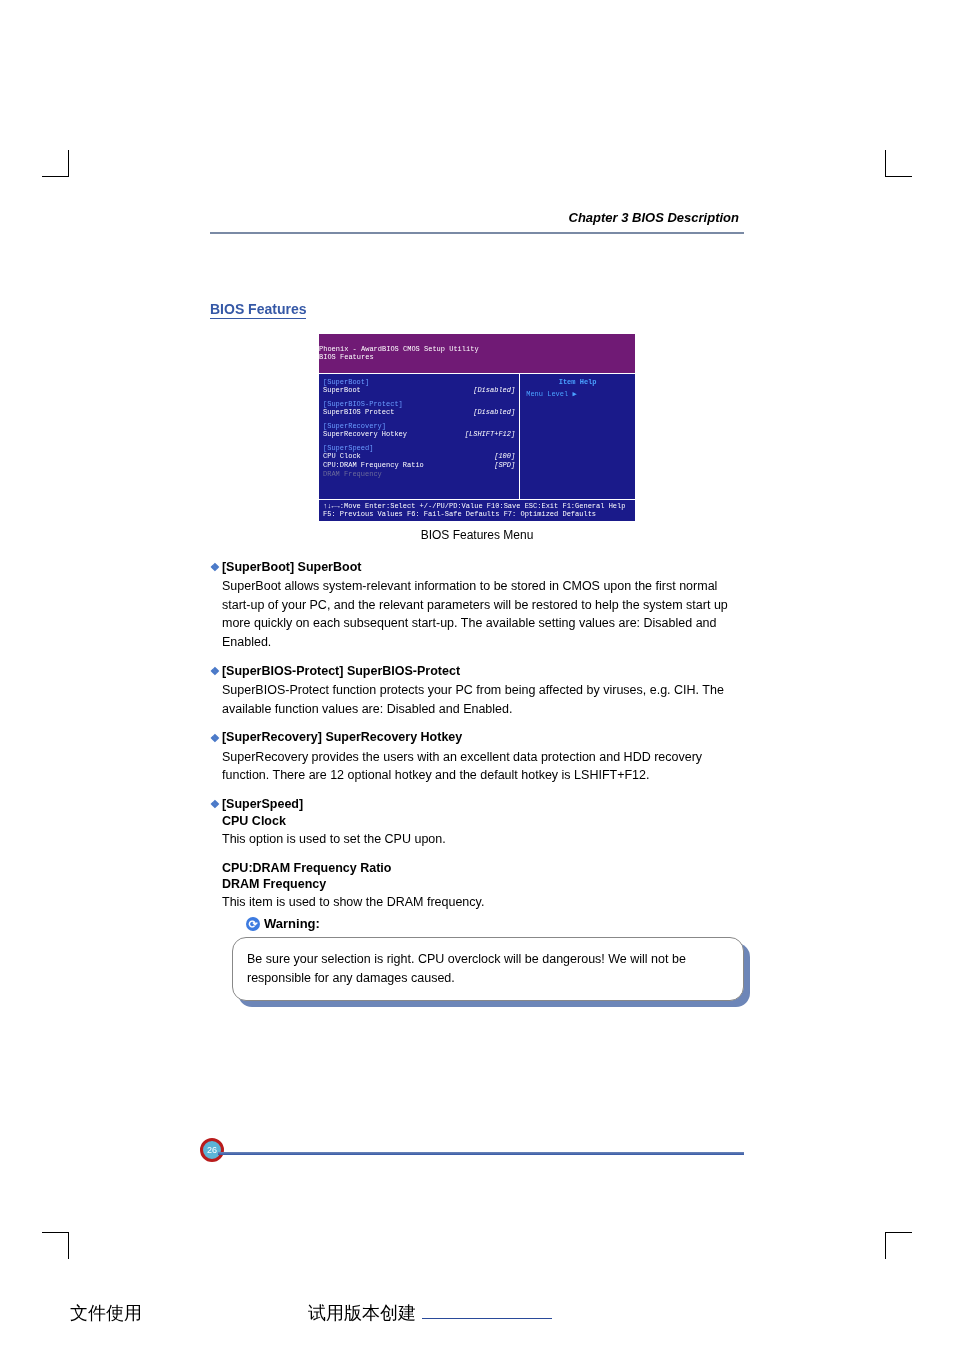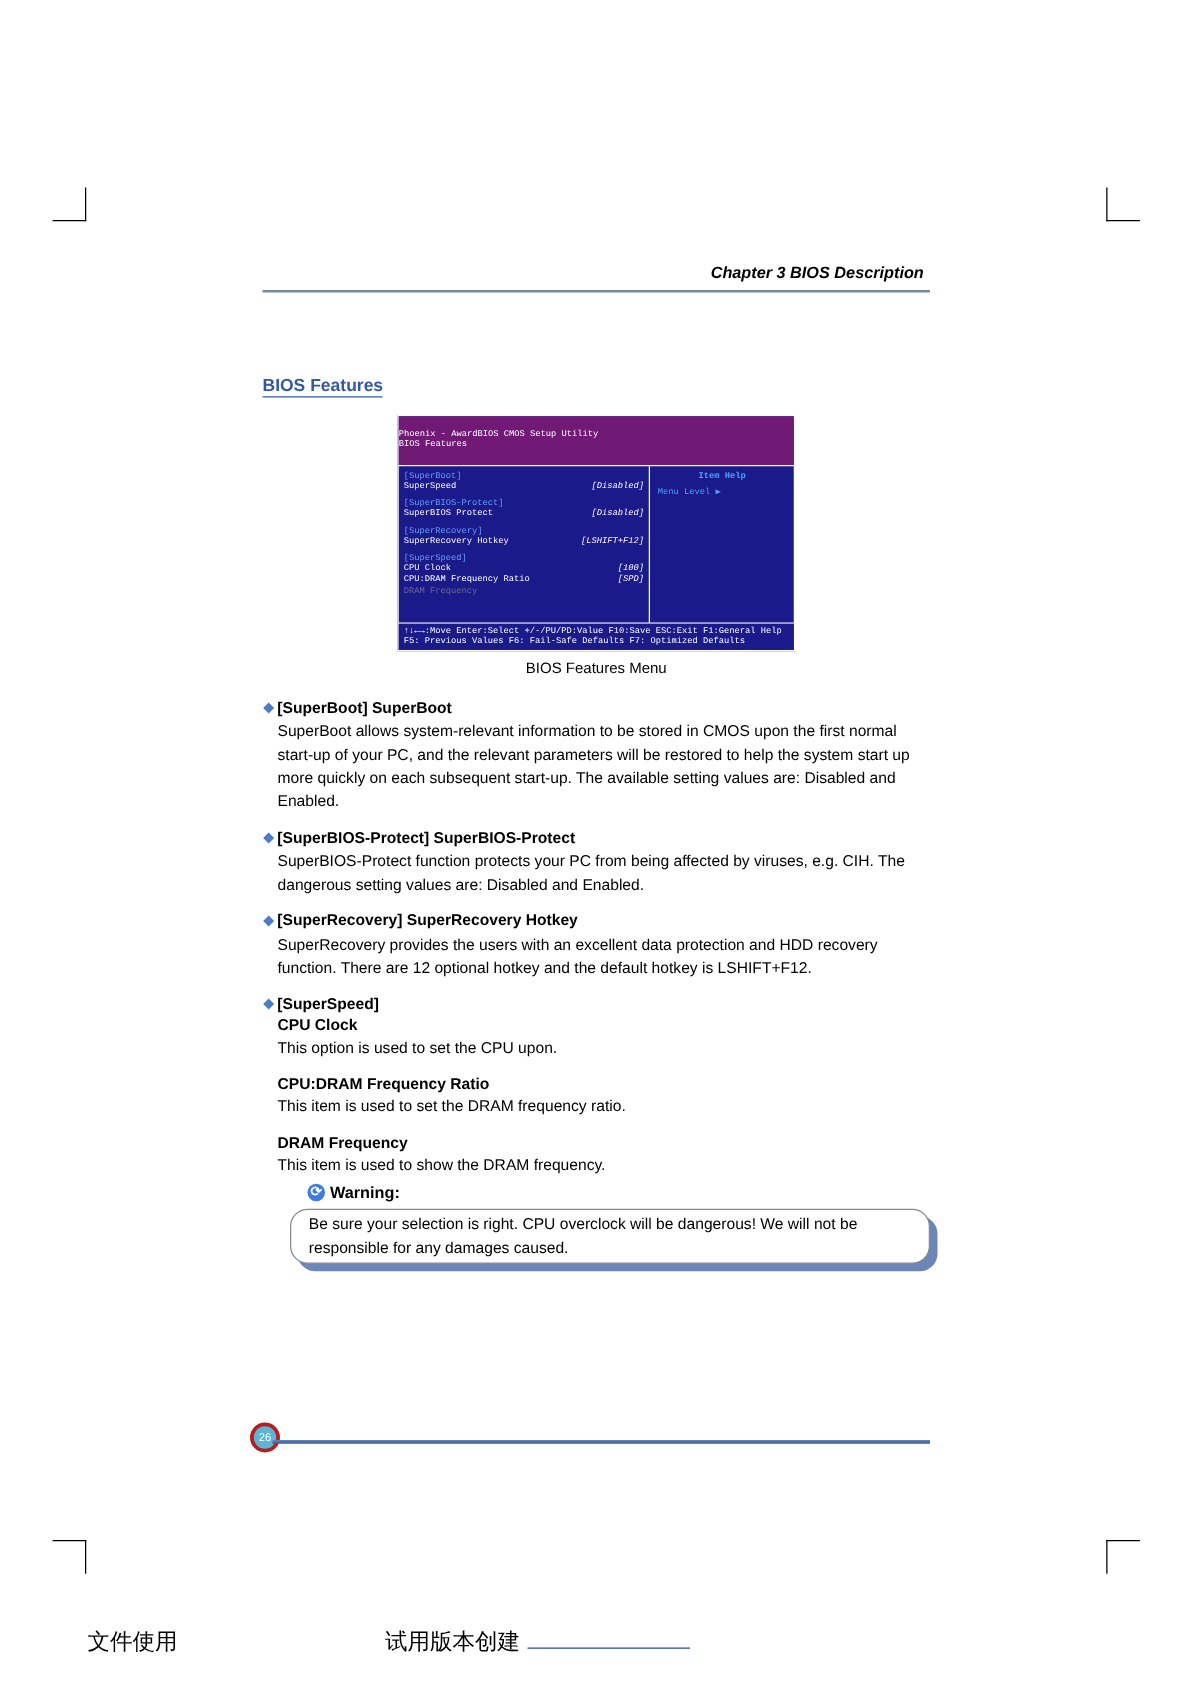--- a/index.html
+++ b/index.html
@@ -154,21 +154,21 @@
     top: 6px; left: 6px; right: -6px; bottom: -6px;
     background: #6d86b8;
     border-radius: 14px;
     z-index: 0;
   }
   .callout {
     position: relative;
     background: #fff;
     border: 1px solid #888;
     border-radius: 14px;
-    padding: 2px 14px;
+    padding: 12px 14px;
     font-size: 12.5px;
     line-height: 1.5;
     z-index: 1;
   }
   .page-badge {
     position: absolute;
     left: 200px;
     top: 1138px;
     width: 18px;
     height: 18px;
@@ -222,21 +222,21 @@
 
   <div class="bios-box">
     <div class="bios-title">
       <div>Phoenix - AwardBIOS CMOS Setup Utility</div>
       <div>BIOS Features</div>
     </div>
     <div class="bios-body">
       <div class="bios-left">
         <div class="bios-group-label">[SuperBoot]</div>
         <div class="bios-item">
-            <span>SuperSpeed</span>
+            <span>SuperBoot</span>
             <span class="bios-val">[Disabled]</span>
           </div>
         <div style="height:5px"></div>
         <div class="bios-group-label">[SuperBIOS-Protect]</div>
         <div class="bios-item">
             <span>SuperBIOS Protect</span>
             <span class="bios-val">[Disabled]</span>
           </div>
         <div style="height:5px"></div>
         <div class="bios-group-label">[SuperRecovery]</div>
@@ -269,31 +269,30 @@
       <div>F5: Previous Values    F6: Fail-Safe Defaults    F7: Optimized Defaults</div>
     </div>
   </div>
 
   <div class="caption">BIOS Features Menu</div>
 
   <div class="bullet-head"><span class="diamond">❖</span><span>[SuperBoot] SuperBoot</span></div>
   <p class="body-text">SuperBoot allows system-relevant information to be stored in CMOS upon the first normal start-up of your PC, and the relevant parameters will be restored to help the system start up more quickly on each subsequent start-up. The available setting values are: Disabled and Enabled.</p>
 
   <div class="bullet-head"><span class="diamond">❖</span><span>[SuperBIOS-Protect] SuperBIOS-Protect</span></div>
-  <p class="body-text">SuperBIOS-Protect function protects your PC from being affected by viruses, e.g. CIH. The dangerous setting values are: Disabled and Enabled.</p>
+  <p class="body-text">SuperBIOS-Protect function protects your PC from being affected by viruses, e.g. CIH. The available function values are: Disabled and Enabled.</p>
 
   <div class="bullet-head"><span class="diamond">❖</span><span>[SuperRecovery] SuperRecovery Hotkey</span></div>
   <p class="body-text">SuperRecovery provides the users with an excellent data protection and HDD recovery function. There are 12 optional hotkey and the default hotkey is LSHIFT+F12.</p>
 
   <div class="bullet-head"><span class="diamond">❖</span><span>[SuperSpeed]</span></div>
   <div class="sub-head">CPU Clock</div>
   <p class="body-text">This option is used to set the CPU upon.</p>
 
   <div class="sub-head">CPU:DRAM Frequency Ratio</div>
-  <p class="body-text">This item is used to set the DRAM frequency ratio.</p>
 
   <div class="sub-head">DRAM Frequency</div>
   <p class="body-text" style="margin-bottom:4px">This item is used to show the DRAM frequency.</p>
 
   <div class="warning-row">
     <span class="warn-badge">⟳</span><span>Warning:</span>
   </div>
   <div class="callout-wrap">
     <div class="callout-shadow"></div>
     <div class="callout">Be sure your selection is right. CPU overclock will be dangerous! We will not be responsible for any damages caused.</div>

